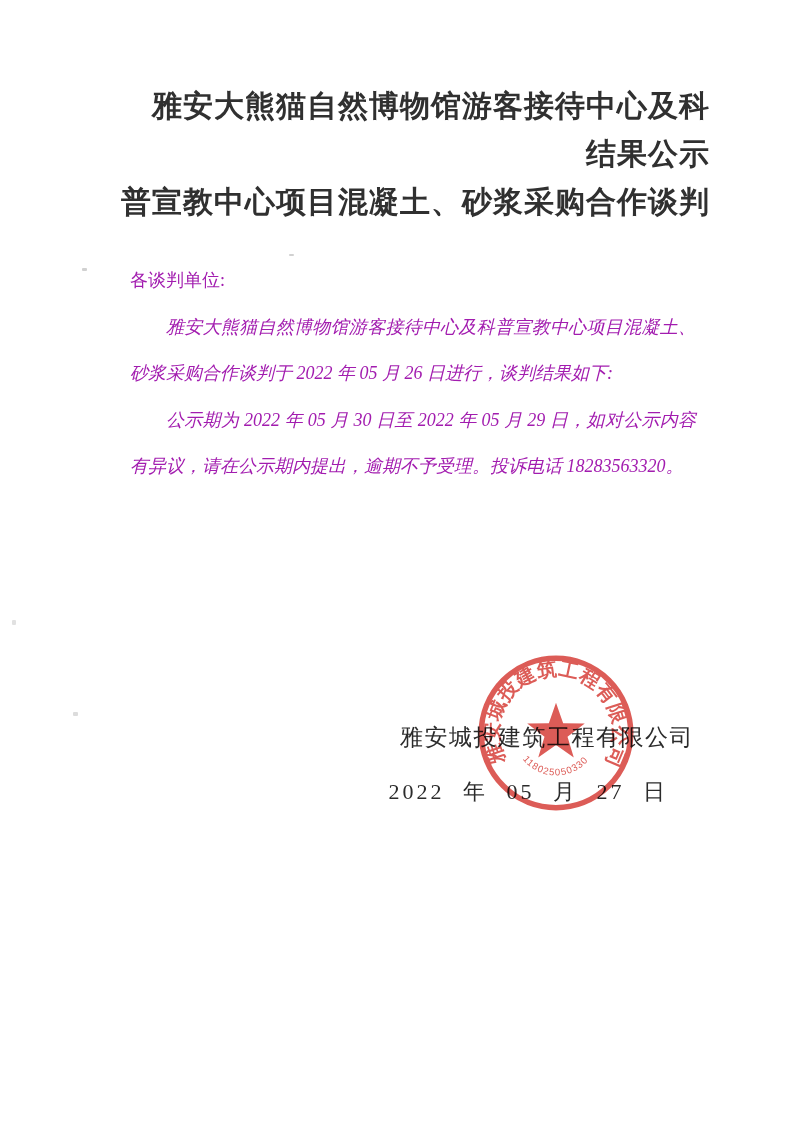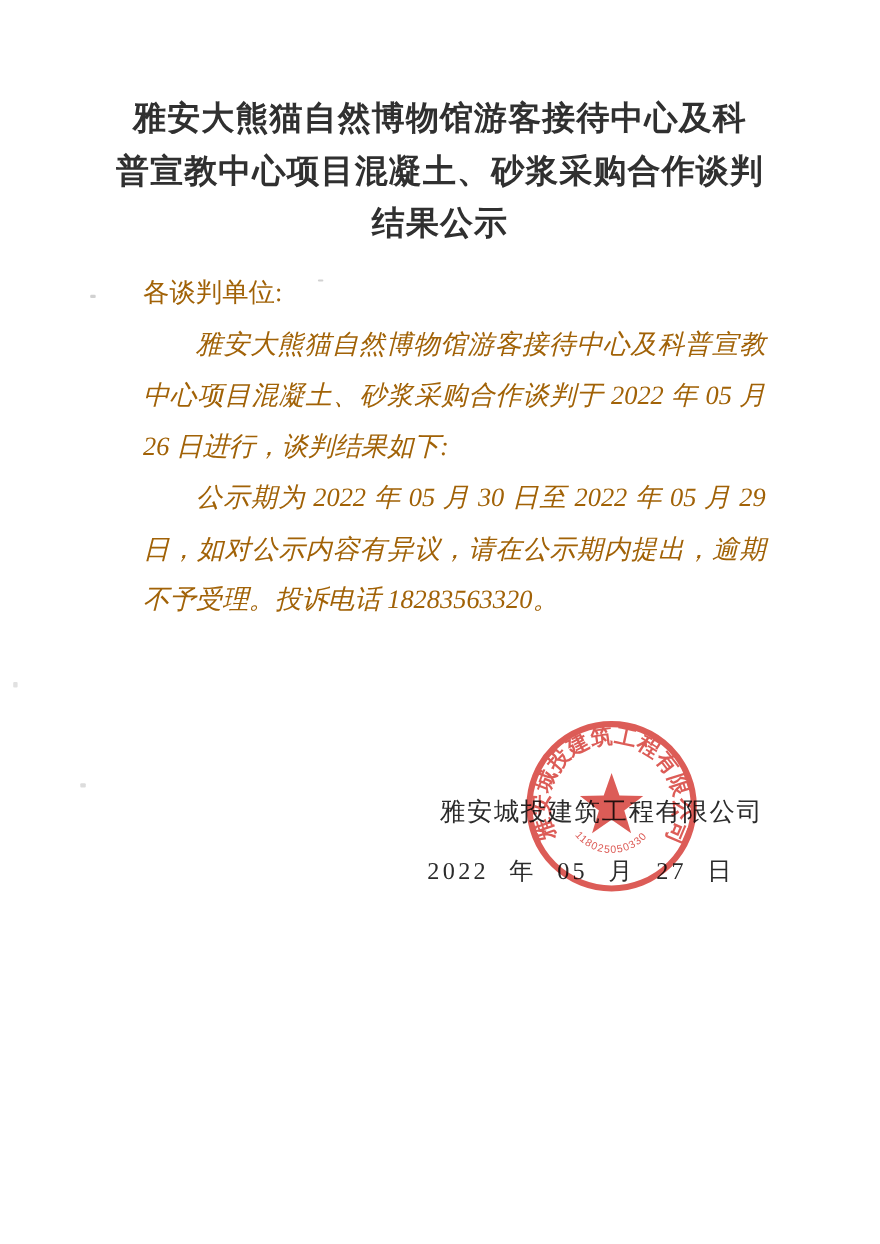--- a/index.html
+++ b/index.html
@@ -14,37 +14,37 @@
     background: #ffffff;
     overflow: hidden;
     font-family: "Liberation Serif", serif;
     color: #262626;
   }
   .doc-title {
     position: absolute;
     top: 84px;
     left: 90px;
     right: 90px;
-    text-align: center;
-    font-family: Liberation Serif, serif;
+    text-align: right;
+    font-family: Liberation Mono, monospace;
     font-weight: bold;
     font-size: 30px;
     line-height: 48px;
     letter-spacing: 1px;
     color: #303030;
   }
   .doc-body {
     position: absolute;
-    top: 244px;
+    top: 257px;
     left: 130px;
     width: 566px;
-    font-size: 24px;
+    font-size: 18px;
     line-height: 46.5px;
     text-align: justify;
-    color: #a16207;
+    color: #a21caf;
   }
   .doc-body p {
     margin: 0;
     padding: 0;
   }
   .para {
     text-indent: 2em;
     font-style: italic;
   }
   .signature-block {
@@ -91,22 +91,22 @@
   .speck-3 { left: 12px;  top: 620px; width: 4px; height: 5px; opacity: 0.3; }
   .speck-4 { left: 73px;  top: 712px; width: 5px; height: 4px; opacity: 0.35; }
 </style>
 </head>
 <body>
 
 <div class="page">
 
   <div class="doc-title">
     <div>雅安大熊猫自然博物馆游客接待中心及科</div>
+    <div>结果公示</div>
     <div>普宣教中心项目混凝土、砂浆采购合作谈判</div>
-    <div>结果公示</div>
   </div>
 
   <div class="doc-body">
     <p class="salutation">各谈判单位:</p>
     <p class="para">雅安大熊猫自然博物馆游客接待中心及科普宣教中心项目混凝土、砂浆采购合作谈判于 2022 年 05 月 26 日进行，谈判结果如下:</p>
     <p class="para">公示期为 2022 年 05 月 30 日至 2022 年 05 月 29 日，如对公示内容有异议，请在公示期内提出，逾期不予受理。投诉电话 18283563320。</p>
   </div>
 
   <div class="signature-block">
     <div class="sig-company">雅安城投建筑工程有限公司</div>

